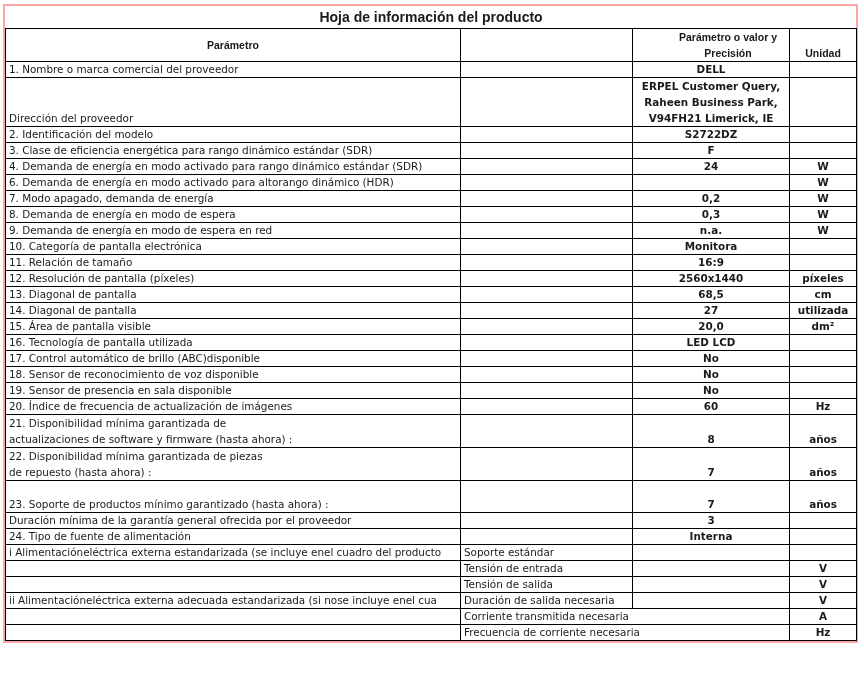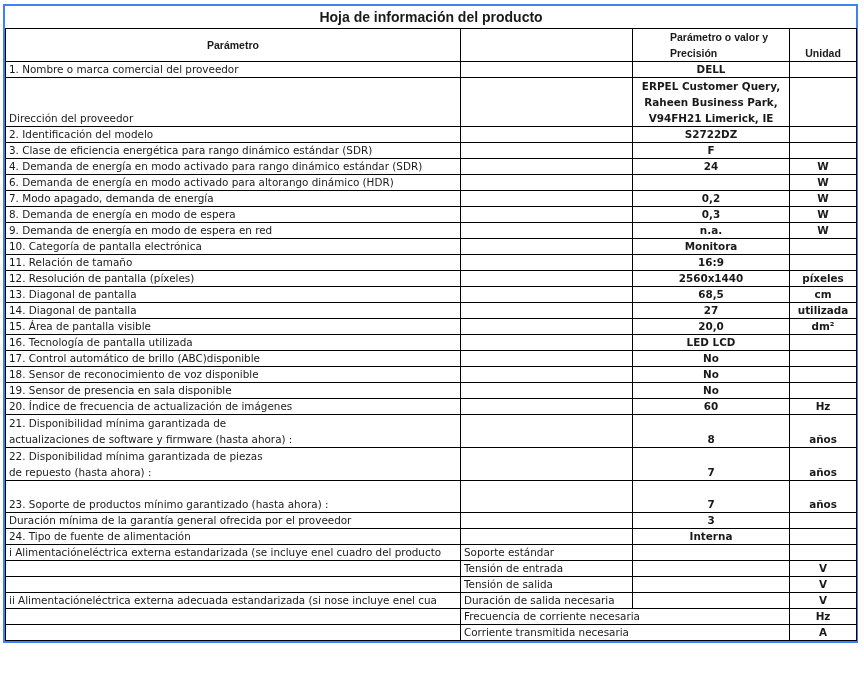--- a/index.html
+++ b/index.html
@@ -1,30 +1,30 @@
 <!DOCTYPE html>
 <html><head>
 <meta charset="utf-8">
 <style>
   html, body { margin: 0; padding: 0; background: #ffffff; }
   body { width: 864px; height: 678px; position: relative; overflow: hidden;
          font-family: "DejaVu Sans", sans-serif; color: #1a1a1a; }
   .sheet { position: absolute; left: 3px; top: 4px; width: 855px;
-           border: 2px solid #3b82f6; box-sizing: border-box; }
+           border: 2px solid #fca5a5; box-sizing: border-box; }
   table { border-collapse: collapse; width: 100%; table-layout: fixed; }
   td { border: 1px solid #000; padding: 0 3px; font-size: 10.4px; line-height: 15px;
        height: 15px; white-space: nowrap; overflow: hidden; vertical-align: bottom; }
   td.c { text-align: center; font-weight: bold; }
   .title-row td { border: none; text-align: center; padding: 0; height: auto; }
   .t1 { font-family: "Liberation Sans", sans-serif; font-weight: bold; font-size: 14px; line-height: 22px; padding-top: 3px; }
   .t2 { font-family: "Liberation Sans", sans-serif; font-size: 14px; line-height: 19px; padding-bottom: 1px; }
   .title-bottom td { border-bottom: 2px solid #000; }
   .hdr td { font-family: "Liberation Sans", sans-serif; font-weight: bold; font-size: 10.5px; }
   .hdr td.param-h { vertical-align: middle; text-align: center; height: 32px; }
-  .hdr td.val-h { line-height: 16px; text-align: left; padding-left: 37px; }
+  .hdr td.val-h { line-height: 16px; text-align: center; padding-left: 37px; }
   .tall td { height: 48px; }
   .addr { line-height: 16px; white-space: normal; }
   .two td { height: 31px; }
   .two .wrap { white-space: normal; line-height: 16px; }
 </style>
 </head>
 <body>
 
 <div class="sheet">
 <table>
@@ -220,23 +220,23 @@
           <td class="c">V</td>
         </tr>
   <tr>
           <td>ii Alimentacióneléctrica externa adecuada estandarizada (si nose incluye enel cua</td>
           <td>Duración de salida necesaria</td>
           <td></td>
           <td class="c">V</td>
         </tr>
   <tr>
           <td></td>
+          <td colspan="2">Corriente transmitida necesaria</td>
+          <td class="c">A</td>
+        </tr>
+  <tr>
+          <td></td>
           <td colspan="2">Frecuencia de corriente necesaria</td>
           <td class="c">Hz</td>
-        </tr>
-  <tr>
-          <td></td>
-          <td colspan="2">Corriente transmitida necesaria</td>
-          <td class="c">A</td>
         </tr>
 </tbody>
     </table>
 </div>
 
 </body></html>

